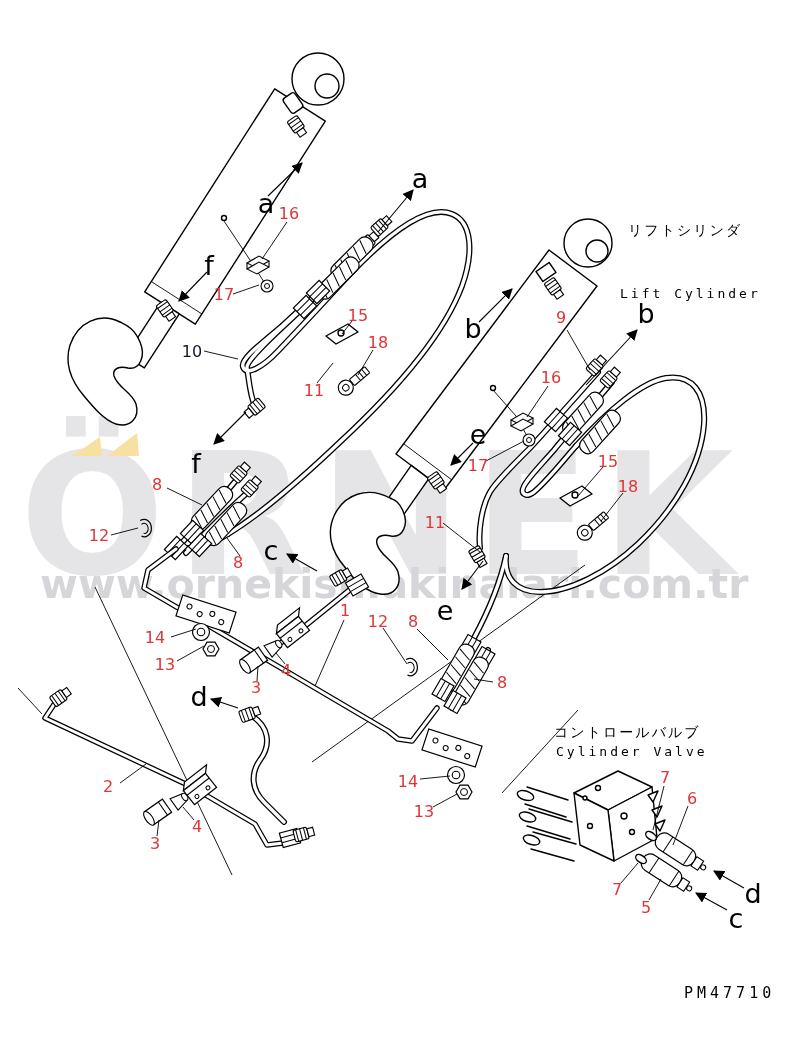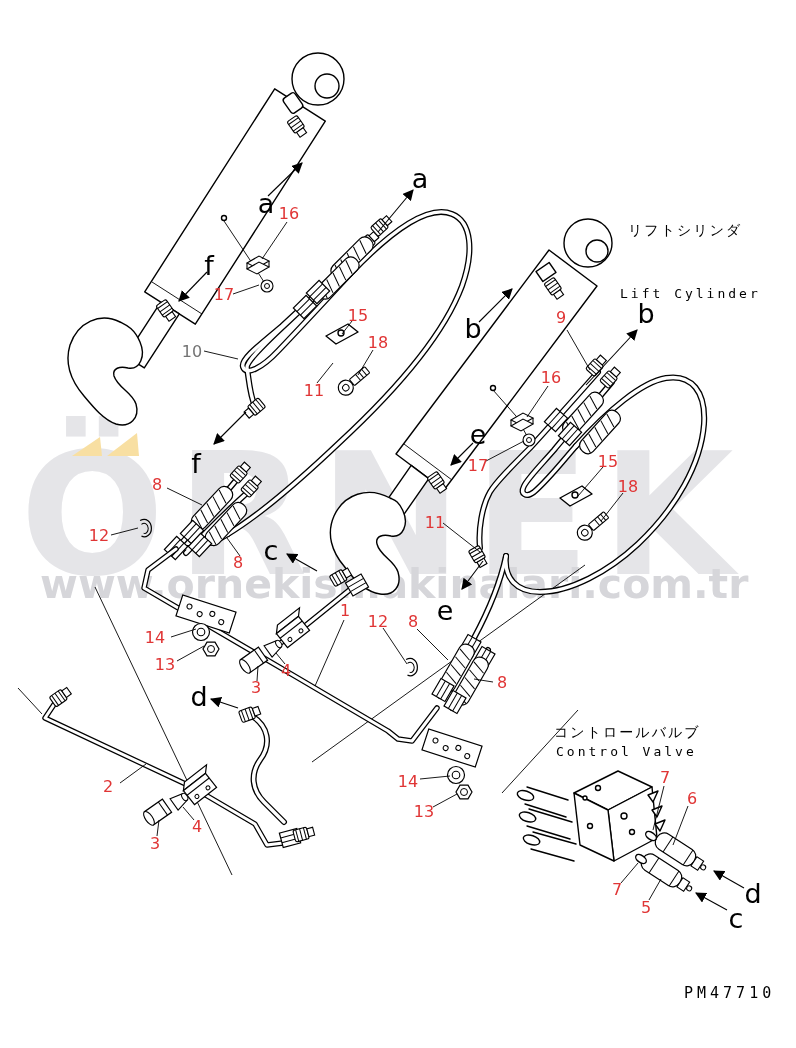--- a/index.html
+++ b/index.html
@@ -352,21 +352,21 @@
       <line class="leader" x1="621" y1="883" x2="638" y2="863"></line>
       <line class="leader" x1="649" y1="900" x2="661" y2="879"></line>
     </g>
   </svg>
 
   <div id="callout-layer">
       <span class="callout" style="left: 289px; top: 214px; color: rgb(224, 53, 53);">16</span>
       <span class="callout" style="left: 224px; top: 295px; color: rgb(224, 53, 53);">17</span>
       <span class="callout" style="left: 358px; top: 316px; color: rgb(224, 53, 53);">15</span>
       <span class="callout" style="left: 378px; top: 343px; color: rgb(224, 53, 53);">18</span>
-      <span class="callout" style="left: 192px; top: 352px; color: #737373; text-align: center;">10</span>
+      <span class="callout" style="left: 192px; top: 352px; color: #0f172a; text-align: center;">10</span>
       <span class="callout" style="left: 314px; top: 391px; color: rgb(224, 53, 53);">11</span>
       <span class="callout" style="left: 561px; top: 318px; color: rgb(224, 53, 53);">9</span>
       <span class="callout" style="left: 551px; top: 378px; color: rgb(224, 53, 53);">16</span>
       <span class="callout" style="left: 478px; top: 466px; color: rgb(224, 53, 53);">17</span>
       <span class="callout" style="left: 608px; top: 462px; color: rgb(224, 53, 53);">15</span>
       <span class="callout" style="left: 628px; top: 487px; color: rgb(224, 53, 53);">18</span>
       <span class="callout" style="left: 435px; top: 523px; color: rgb(224, 53, 53);">11</span>
       <span class="callout" style="left: 157px; top: 485px; color: rgb(224, 53, 53);">8</span>
       <span class="callout" style="left: 99px; top: 536px; color: rgb(224, 53, 53);">12</span>
       <span class="callout" style="left: 238px; top: 563px; color: rgb(224, 53, 53);">8</span>
@@ -399,15 +399,15 @@
       <span class="flow" style="left: 445px; top: 610px;">e</span>
       <span class="flow" style="left: 271px; top: 550px;">c</span>
       <span class="flow" style="left: 736px; top: 918px;">c</span>
       <span class="flow" style="left: 199px; top: 696px;">d</span>
       <span class="flow" style="left: 753px; top: 893px;">d</span>
     </div>
 
   <div class="jp" style="left:628px;top:222px;">リフトシリンダ</div>
   <div class="en" style="left:620px;top:242px;margin-top:44px;">Lift Cylinder</div>
   <div class="jp" style="left:554px;top:724px;">コントロールバルブ</div>
-  <div class="en" style="left:556px;top:744px;">Control Valve</div>
+  <div class="en" style="left:556px;top:744px;">Cylinder Valve</div>
   <div class="docnum" style="left:684px;top:984px;">PM47710</div>
 </div>
 
 </body></html>

